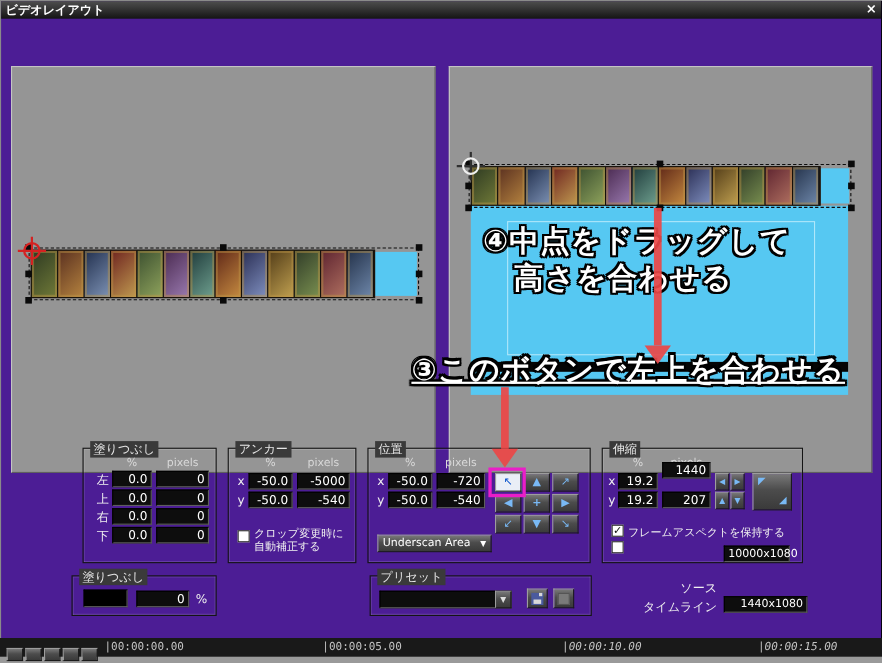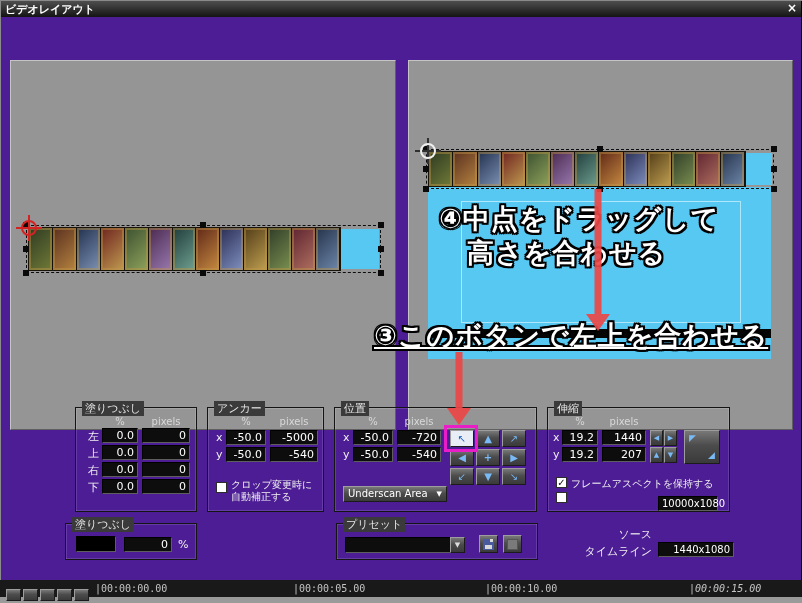--- a/index.html
+++ b/index.html
@@ -196,21 +196,21 @@
   </div>
 
   <div class="magenta" style="left:444px;top:425px;width:34px;height:27px;"></div>
 
   <div class="group" style="left:547px;top:407px;width:183px;height:105px;">
     <span class="gtitle">伸縮</span>
     <span class="hdr" style="left:14px;top:8px;width:36px;">%</span>
     <span class="hdr" style="left:54px;top:8px;width:44px;">pixels</span>
     <span class="lbl" style="left:5px;top:23px;">x</span>
     <div class="field" style="left:14px;top:22px;width:36px;">19.2</div>
-    <div class="field" style="left:54px;top:22px;width:44px;">1440</div>
+    <div class="field" style="left:54px;top:12px;width:44px;">1440</div>
     <div class="btn" style="left:102px;top:22px;width:13px;height:16px;font-size:7px;">◀</div>
     <div class="btn" style="left:116px;top:22px;width:13px;height:16px;font-size:7px;">▶</div>
     <span class="lbl" style="left:5px;top:40px;">y</span>
     <div class="field" style="left:14px;top:39px;width:36px;">19.2</div>
     <div class="field" style="left:54px;top:39px;width:44px;">207</div>
     <div class="btn" style="left:102px;top:39px;width:13px;height:16px;font-size:7px;">▲</div>
     <div class="btn" style="left:116px;top:39px;width:13px;height:16px;font-size:7px;">▼</div>
     <div class="btn" style="left:136px;top:22px;width:36px;height:34px;">
       <span style="position:absolute;left:4px;top:3px;font-size:9px;">◤</span>
       <span style="position:absolute;right:4px;bottom:3px;font-size:9px;">◢</span>
@@ -249,17 +249,17 @@
 
   <div style="position:absolute;left:0;top:580px;width:802px;height:23px;background:#191919;">
     <div style="position:absolute;left:0;top:17px;width:802px;height:6px;background:#9a9a9a;"></div>
     <div class="btn" style="left:6px;top:9px;width:15px;height:12px;"></div>
     <div class="btn" style="left:23px;top:9px;width:15px;height:12px;"></div>
     <div class="btn" style="left:40px;top:9px;width:15px;height:12px;"></div>
     <div class="btn" style="left:57px;top:9px;width:15px;height:12px;"></div>
     <div class="btn" style="left:74px;top:9px;width:15px;height:12px;"></div>
     <span class="ts" style="left:95px;top:3px;">|00:00:00.00</span>
     <span class="ts" style="left:293px;top:3px;">|00:00:05.00</span>
-    <span class="ts" style="left:485px;top:3px;">|00:00:10.00</span>
+    <span class="ts" style="left:511px;top:3px;font-style:italic;">|00:00:10.00</span>
     <span class="ts" style="left:689px;top:3px;font-style:italic;">|00:00:15.00</span>
   </div>
 
 </div>
 
 </body></html>

